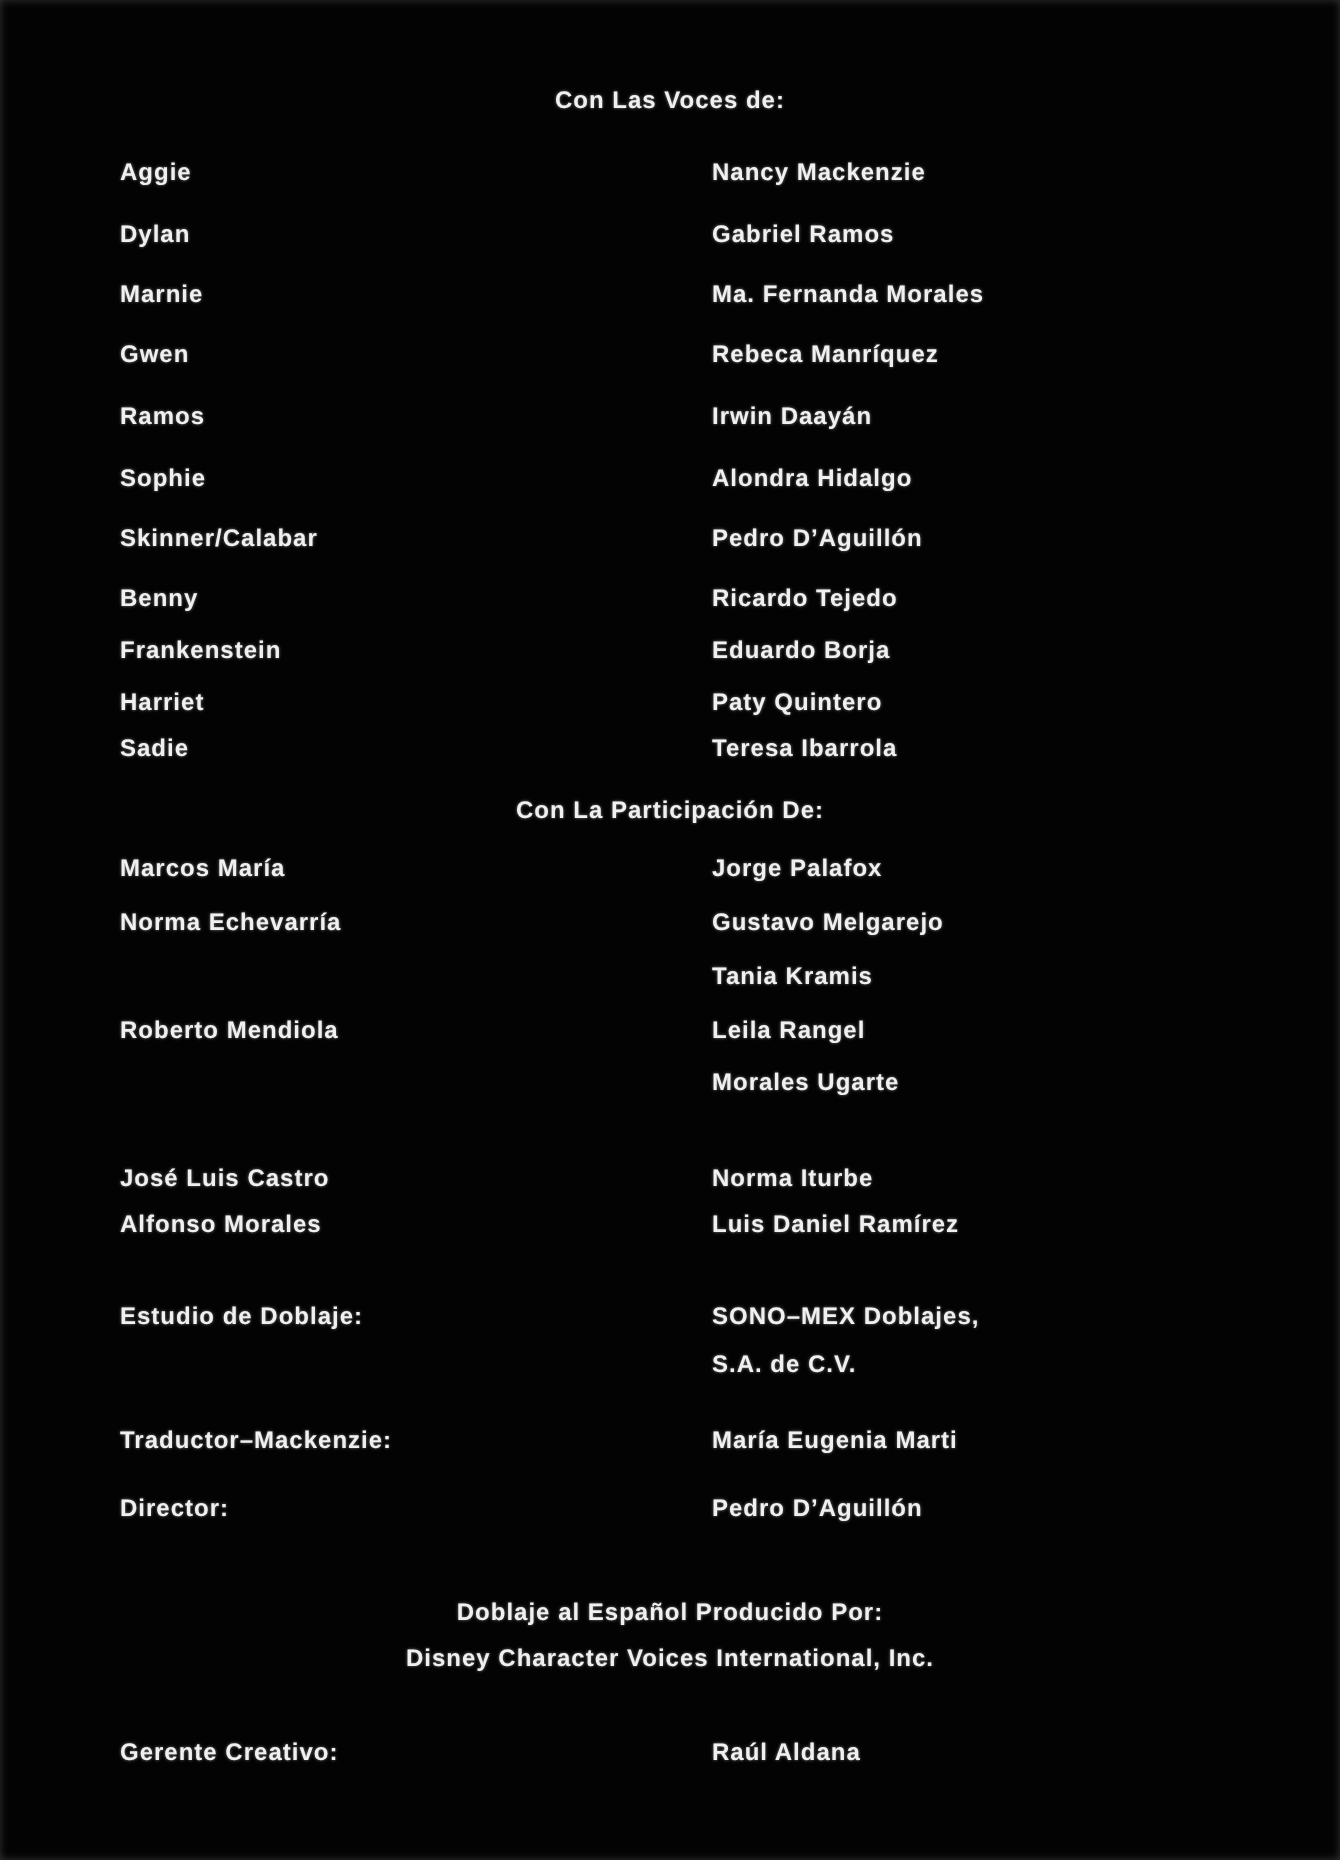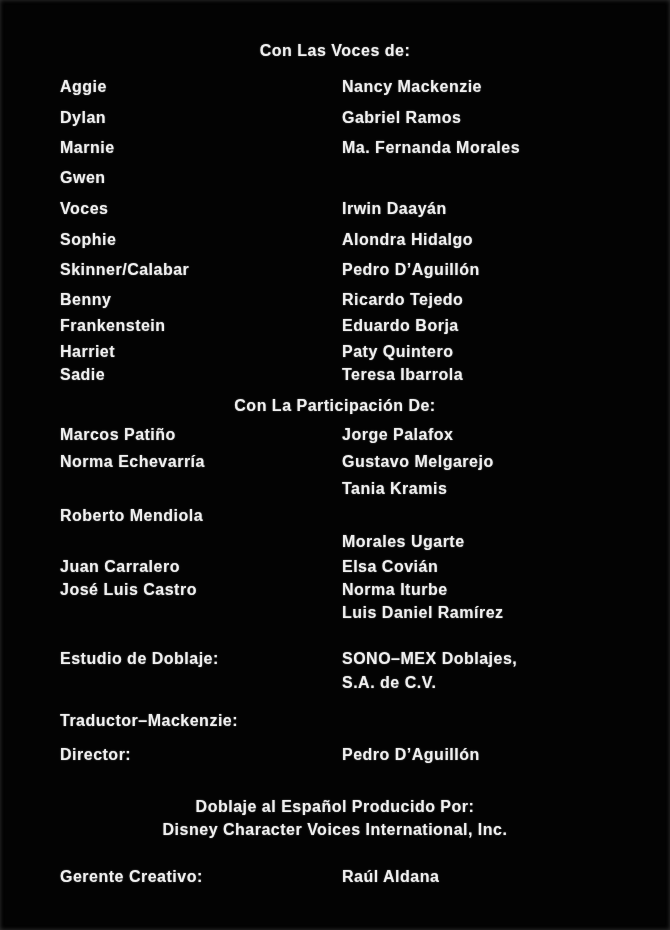--- a/index.html
+++ b/index.html
@@ -4,29 +4,29 @@
 <style>
   html, body { margin: 0; padding: 0; background: #000; }
   .screen {
     position: relative;
     width: 670px;
     height: 930px;
     background: #030303;
     overflow: hidden;
     font-family: "Liberation Sans", sans-serif;
     font-weight: bold;
-    font-size: 16px;
+    font-size: 12px;
     color: #f0f0f0;
     letter-spacing: 0.5px;
     box-shadow: inset 0 0 4px rgba(190,190,190,0.28);
   }
   .screen * { text-shadow: 0 0 1.6px rgba(235,235,235,0.55); }
   .row { position: absolute; left: 0; width: 100%; height: 22px; line-height: 21px; white-space: nowrap; }
   .cell-l { position: absolute; left: 60px; }
-  .cell-r { position: absolute; left: 342px; text-align: right; }
+  .cell-r { position: absolute; left: 356px; text-align: right; }
   .centered { position: absolute; left: 0; width: 100%; text-align: center; line-height: 21px; white-space: nowrap; }
 </style>
 </head>
 <body>
 
 <div class="screen">
 
   <div class="centered" style="top:40px">Con Las Voces de:</div>
 
   <div class="row" style="top:76px">
@@ -36,23 +36,24 @@
   <div class="row" style="top:107px">
     <span class="cell-l">Dylan</span>
     <span class="cell-r">Gabriel Ramos</span>
   </div>
   <div class="row" style="top:137px">
     <span class="cell-l">Marnie</span>
     <span class="cell-r">Ma. Fernanda Morales</span>
   </div>
   <div class="row" style="top:167px">
     <span class="cell-l">Gwen</span>
+    <span class="cell-r">Rebeca Manríquez</span>
   </div>
   <div class="row" style="top:198px">
-    <span class="cell-l">Voces</span>
+    <span class="cell-l">Ramos</span>
     <span class="cell-r">Irwin Daayán</span>
   </div>
   <div class="row" style="top:229px">
     <span class="cell-l">Sophie</span>
     <span class="cell-r">Alondra Hidalgo</span>
   </div>
   <div class="row" style="top:259px">
     <span class="cell-l">Skinner/Calabar</span>
     <span class="cell-r">Pedro D’Aguillón</span>
   </div>
@@ -69,58 +70,57 @@
     <span class="cell-r">Eduardo Borja</span>
   </div>
   <div class="row" style="top:364px">
     <span class="cell-l">Sadie</span>
     <span class="cell-r">Teresa Ibarrola</span>
   </div>
 
   <div class="centered" style="top:395px">Con La Participación De:</div>
 
   <div class="row" style="top:424px">
-    <span class="cell-l">Marcos Patiño</span>
+    <span class="cell-l">Marcos María</span>
     <span class="cell-r">Jorge Palafox</span>
   </div>
   <div class="row" style="top:451px">
     <span class="cell-l">Norma Echevarría</span>
     <span class="cell-r">Gustavo Melgarejo</span>
   </div>
   <div class="row" style="top:478px">
     <span class="cell-r">Tania Kramis</span>
   </div>
   <div class="row" style="top:505px">
     <span class="cell-l">Roberto Mendiola</span>
+    <span class="cell-r">Leila Rangel</span>
   </div>
   <div class="row" style="top:531px">
     <span class="cell-r">Morales Ugarte</span>
-  </div>
-  <div class="row" style="top:556px">
-    <span class="cell-l">Juan Carralero</span>
-    <span class="cell-r">Elsa Covián</span>
   </div>
   <div class="row" style="top:579px">
     <span class="cell-l">José Luis Castro</span>
     <span class="cell-r">Norma Iturbe</span>
   </div>
   <div class="row" style="top:602px">
+    <span class="cell-l">Alfonso Morales</span>
     <span class="cell-r">Luis Daniel Ramírez</span>
   </div>
 
   <div class="row" style="top:648px">
     <span class="cell-l">Estudio de Doblaje:</span>
     <span class="cell-r">SONO–MEX Doblajes,</span>
   </div>
   <div class="row" style="top:672px">
     <span class="cell-r">S.A. de C.V.</span>
   </div>
 
   <div class="row" style="top:710px">
     <span class="cell-l">Traductor–Mackenzie:</span>
+    <span class="cell-r">María Eugenia Marti</span>
   </div>
 
   <div class="row" style="top:744px">
     <span class="cell-l">Director:</span>
     <span class="cell-r">Pedro D’Aguillón</span>
   </div>
 
   <div class="centered" style="top:796px">Doblaje al Español Producido Por:</div>
   <div class="centered" style="top:819px">Disney Character Voices International, Inc.</div>
 

